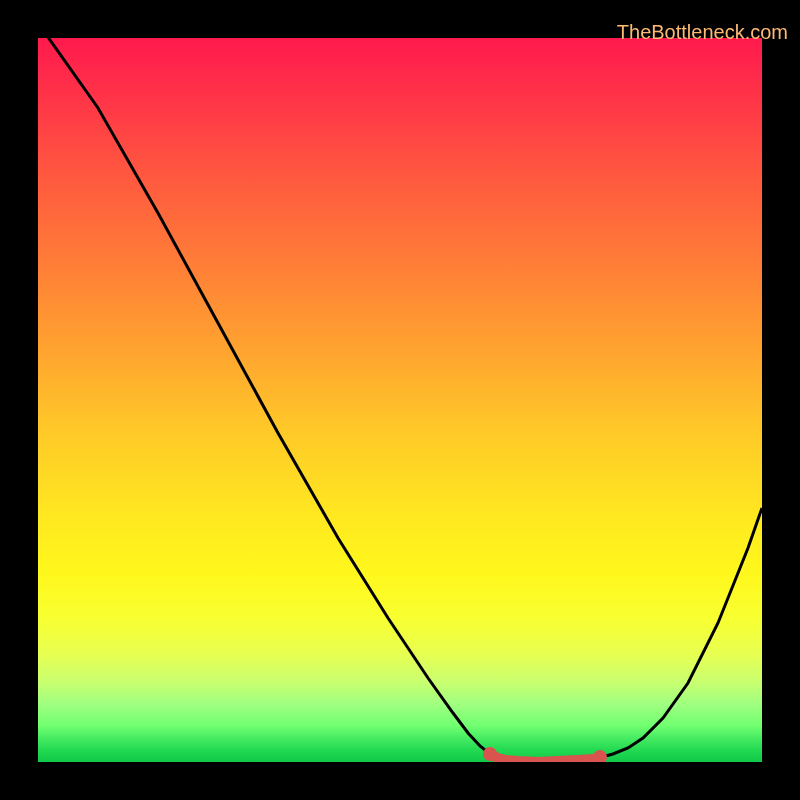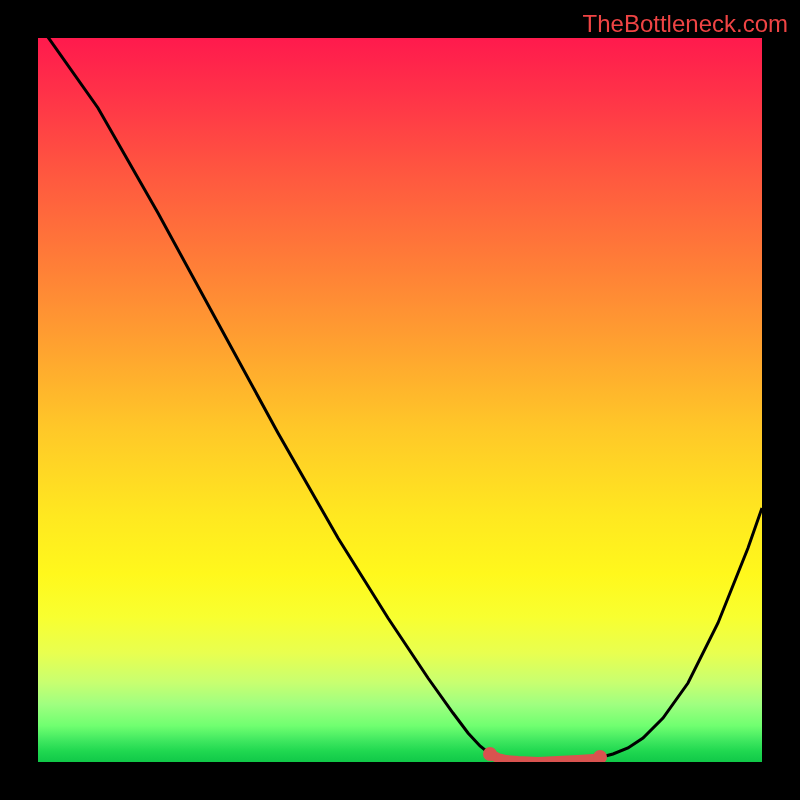--- a/index.html
+++ b/index.html
@@ -6,24 +6,24 @@
     margin: 0;
     padding: 0;
     width: 800px;
     height: 800px;
     background: #000;
     position: relative;
     font-family: Arial, sans-serif;
   }
   .attribution {
     position: absolute;
-    top: 10px;
+    top: 21px;
     right: 12px;
-    color: #ef4444;
-    font-size: 24px;
+    color: #fdba74;
+    font-size: 20px;
     font-weight: normal;
     z-index: 10;
   }
   .plot-area {
     position: absolute;
     left: 38px;
     top: 38px;
     width: 724px;
     height: 724px;
     overflow: hidden;

